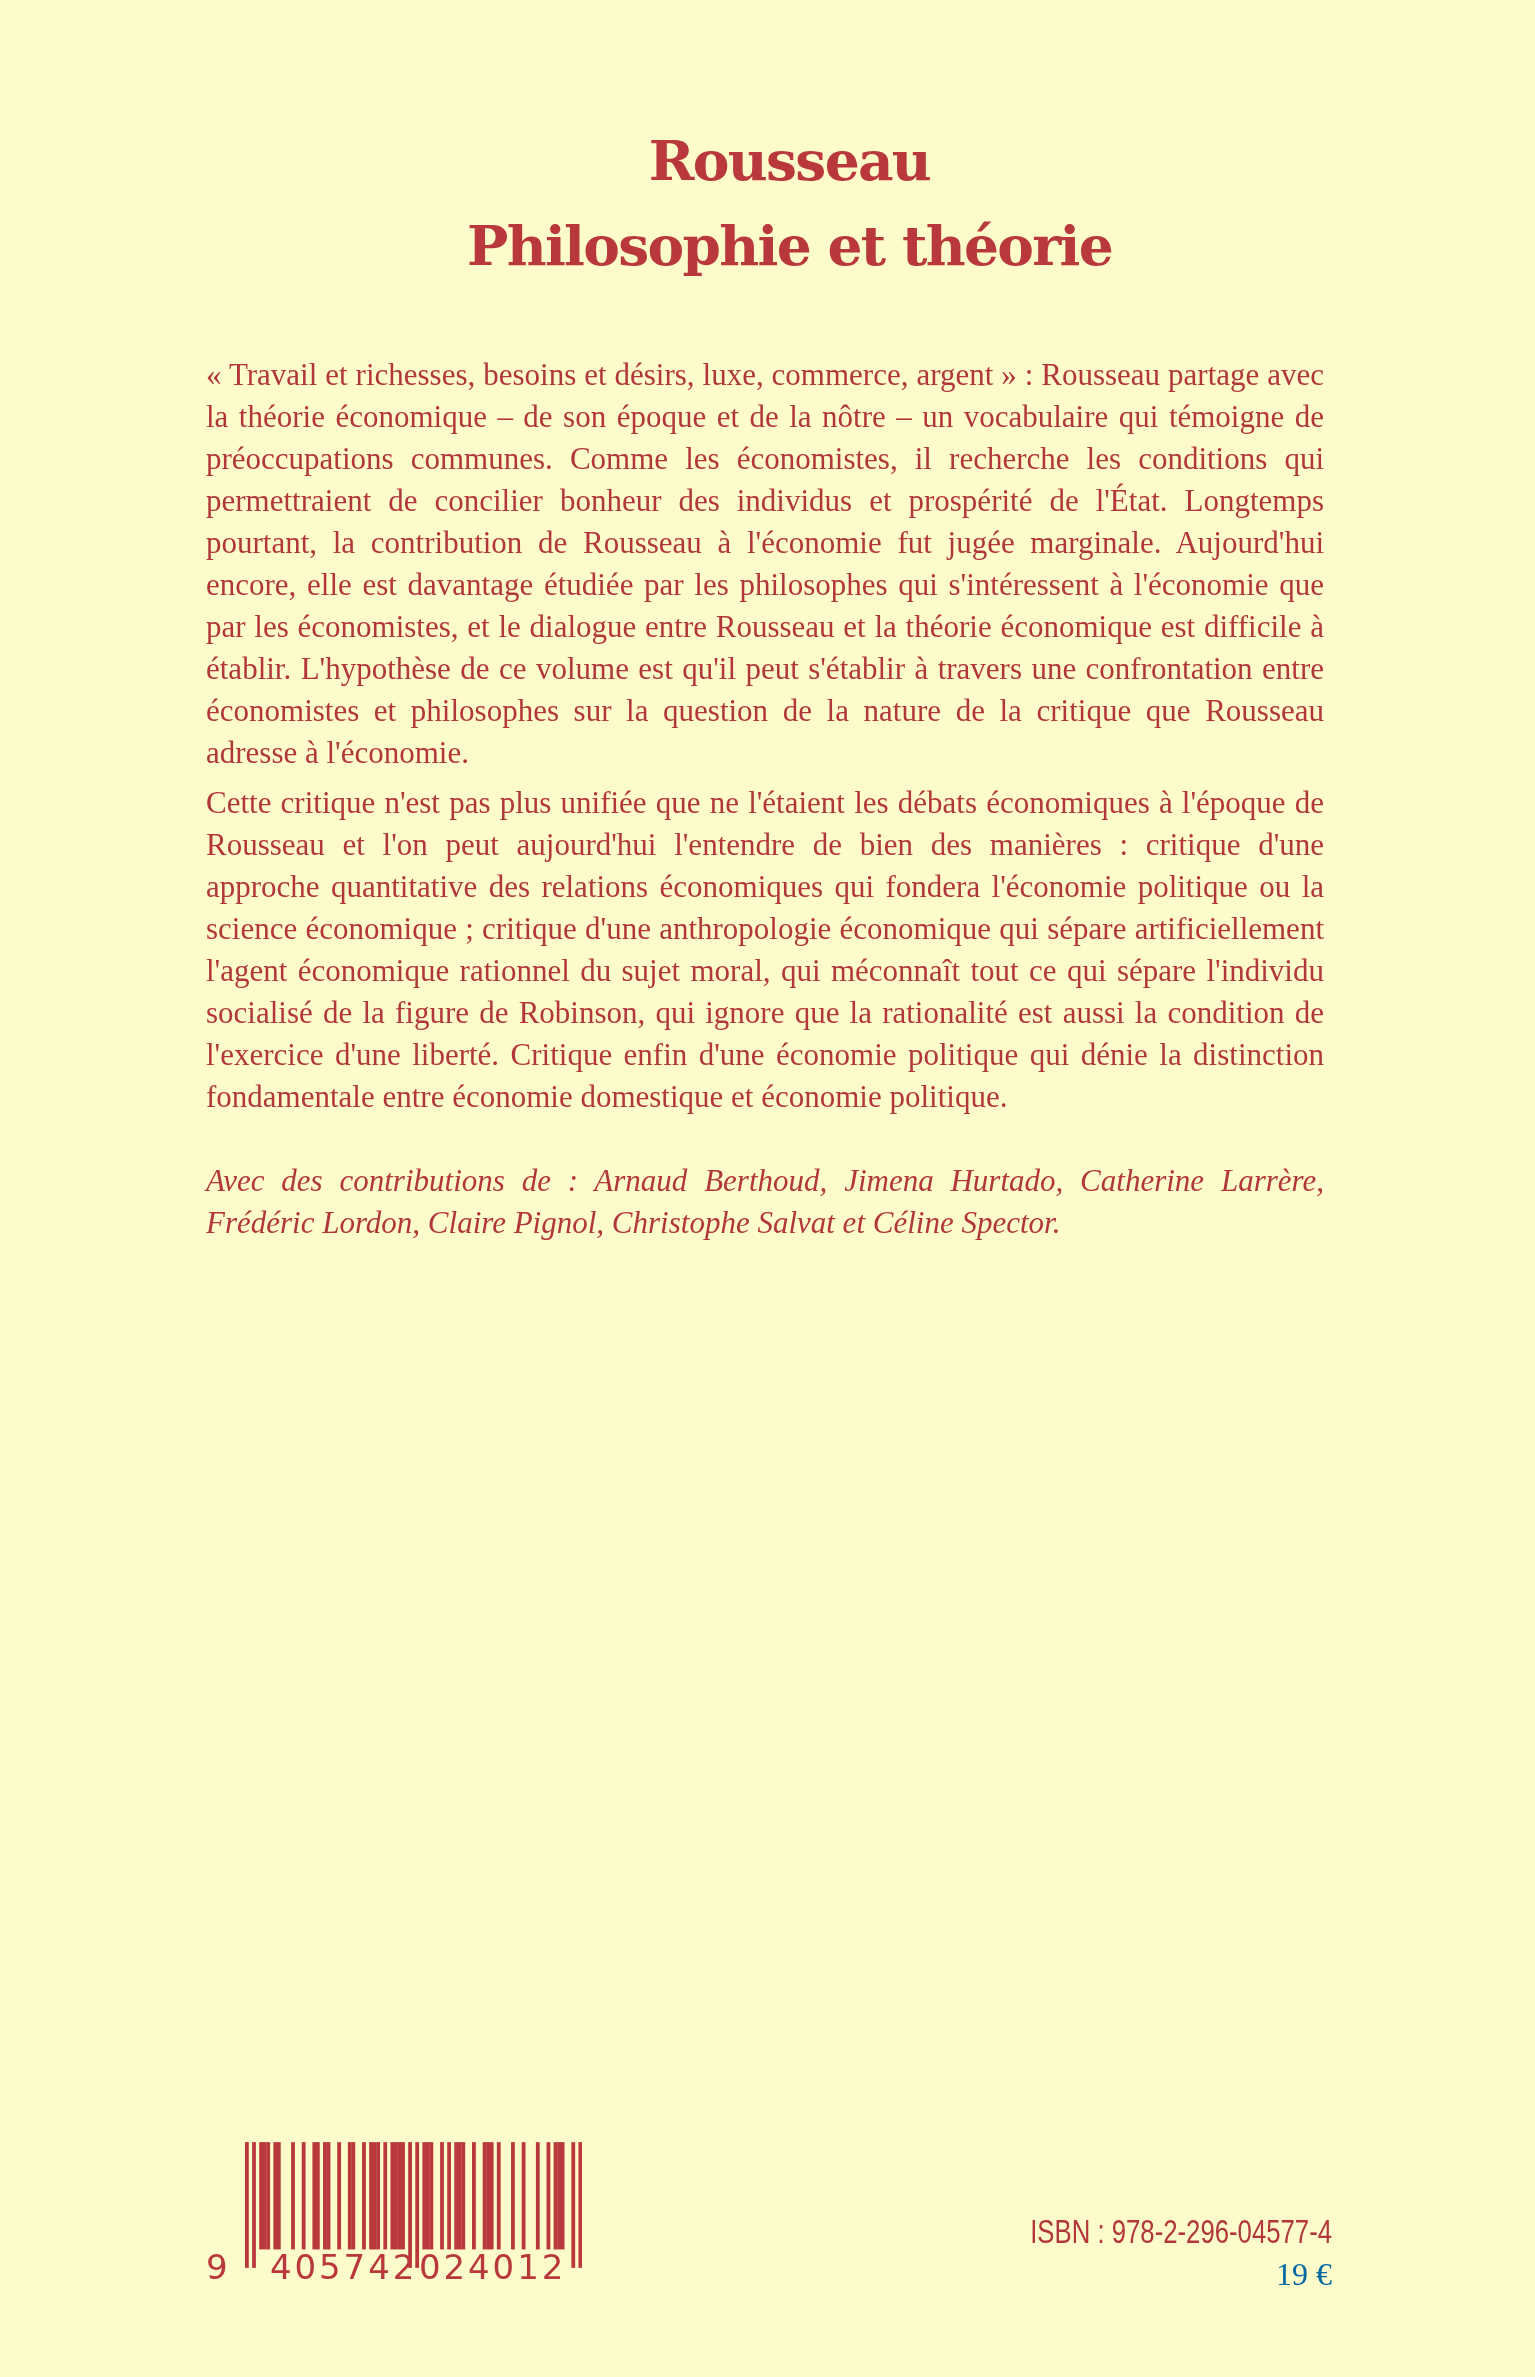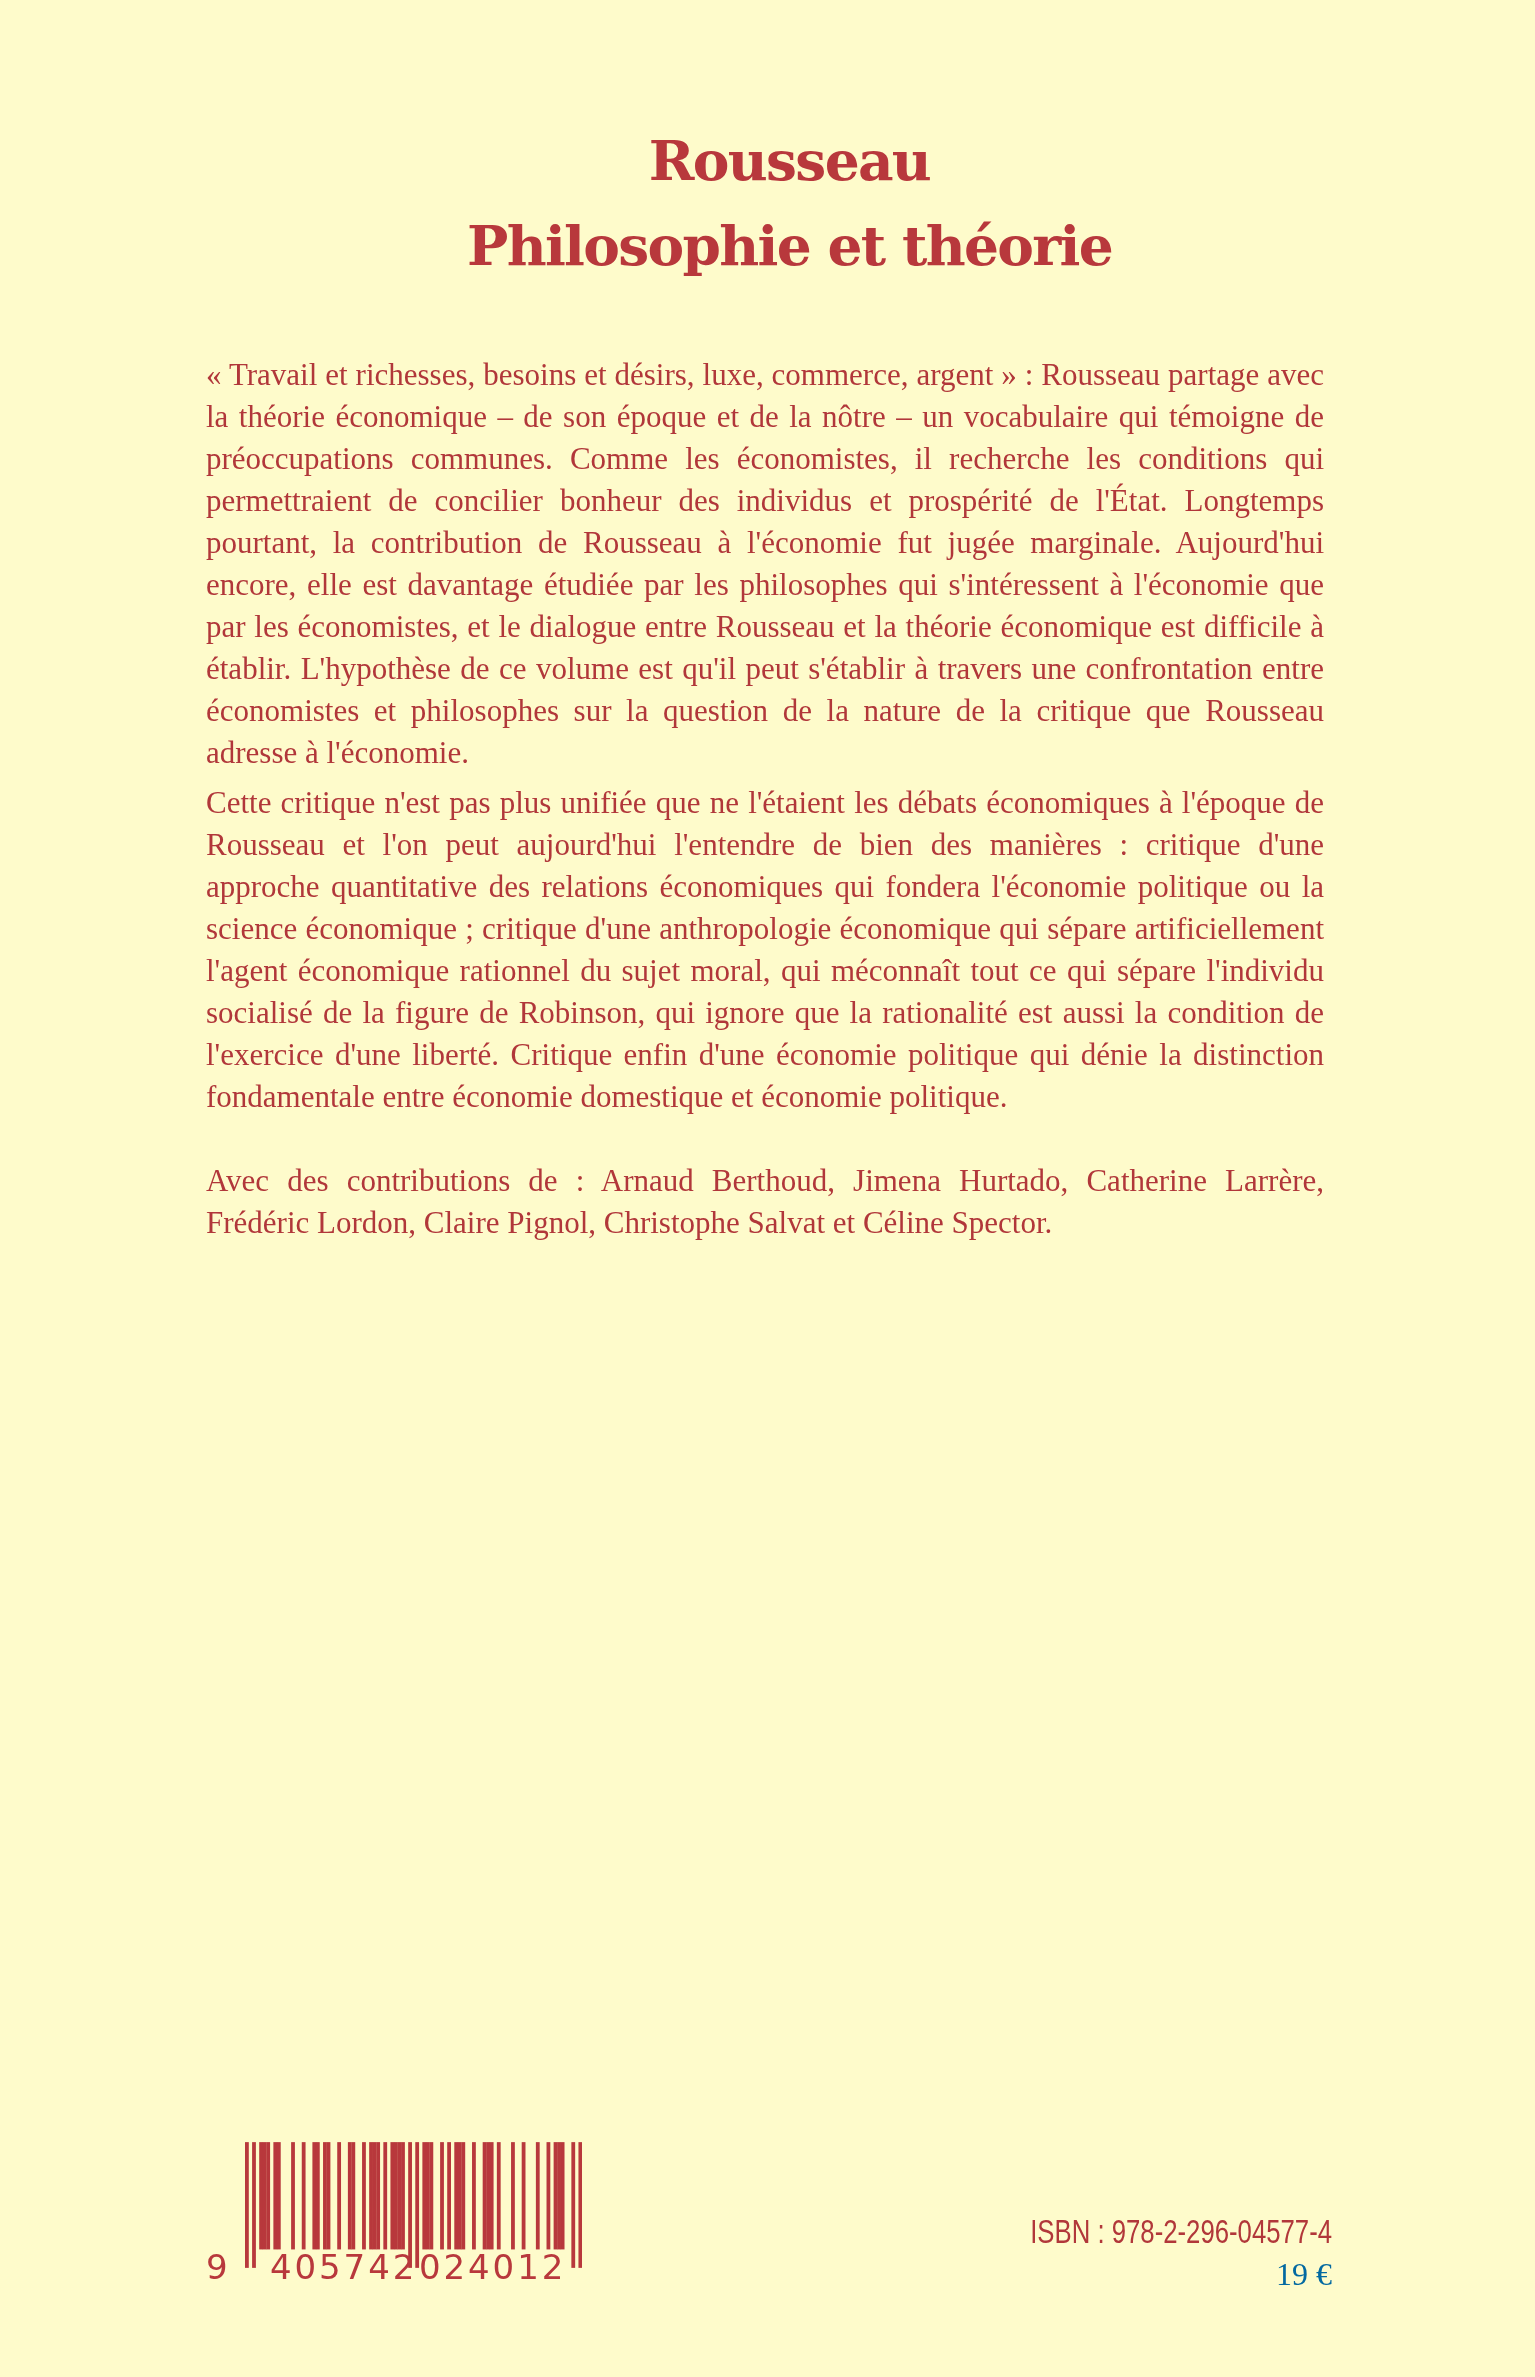--- a/index.html
+++ b/index.html
@@ -17,21 +17,21 @@
   }
   #title-1 { top: 133px; }
   #title-2 { top: 218px; }
   .body-text {
     position: absolute; left: 198px; width: 1134px; top: 346px;
     font-family: "Liberation Serif", serif;
     font-size: 31px; line-height: 42px;
     color: #b1373a; text-align: justify;
   }
   .body-text p { margin: 8px; }
-  .body-text p.gap { margin-top: 42px; }
+  .body-text p.gap { margin-top: 42px; font-style: italic; }
   .barcode {
     position: absolute; left: 245px; top: 2142px; width: 337px; height: 126px;
   }
   .barcode svg { display: block; }
   .bc-digit {
     position: absolute; font-family: "DejaVu Sans", sans-serif;
     font-size: 34px; line-height: 1; color: #b8383c; top: 2250px;
     letter-spacing: 2.9px;
   }
   #bc-first { left: 206px; }

